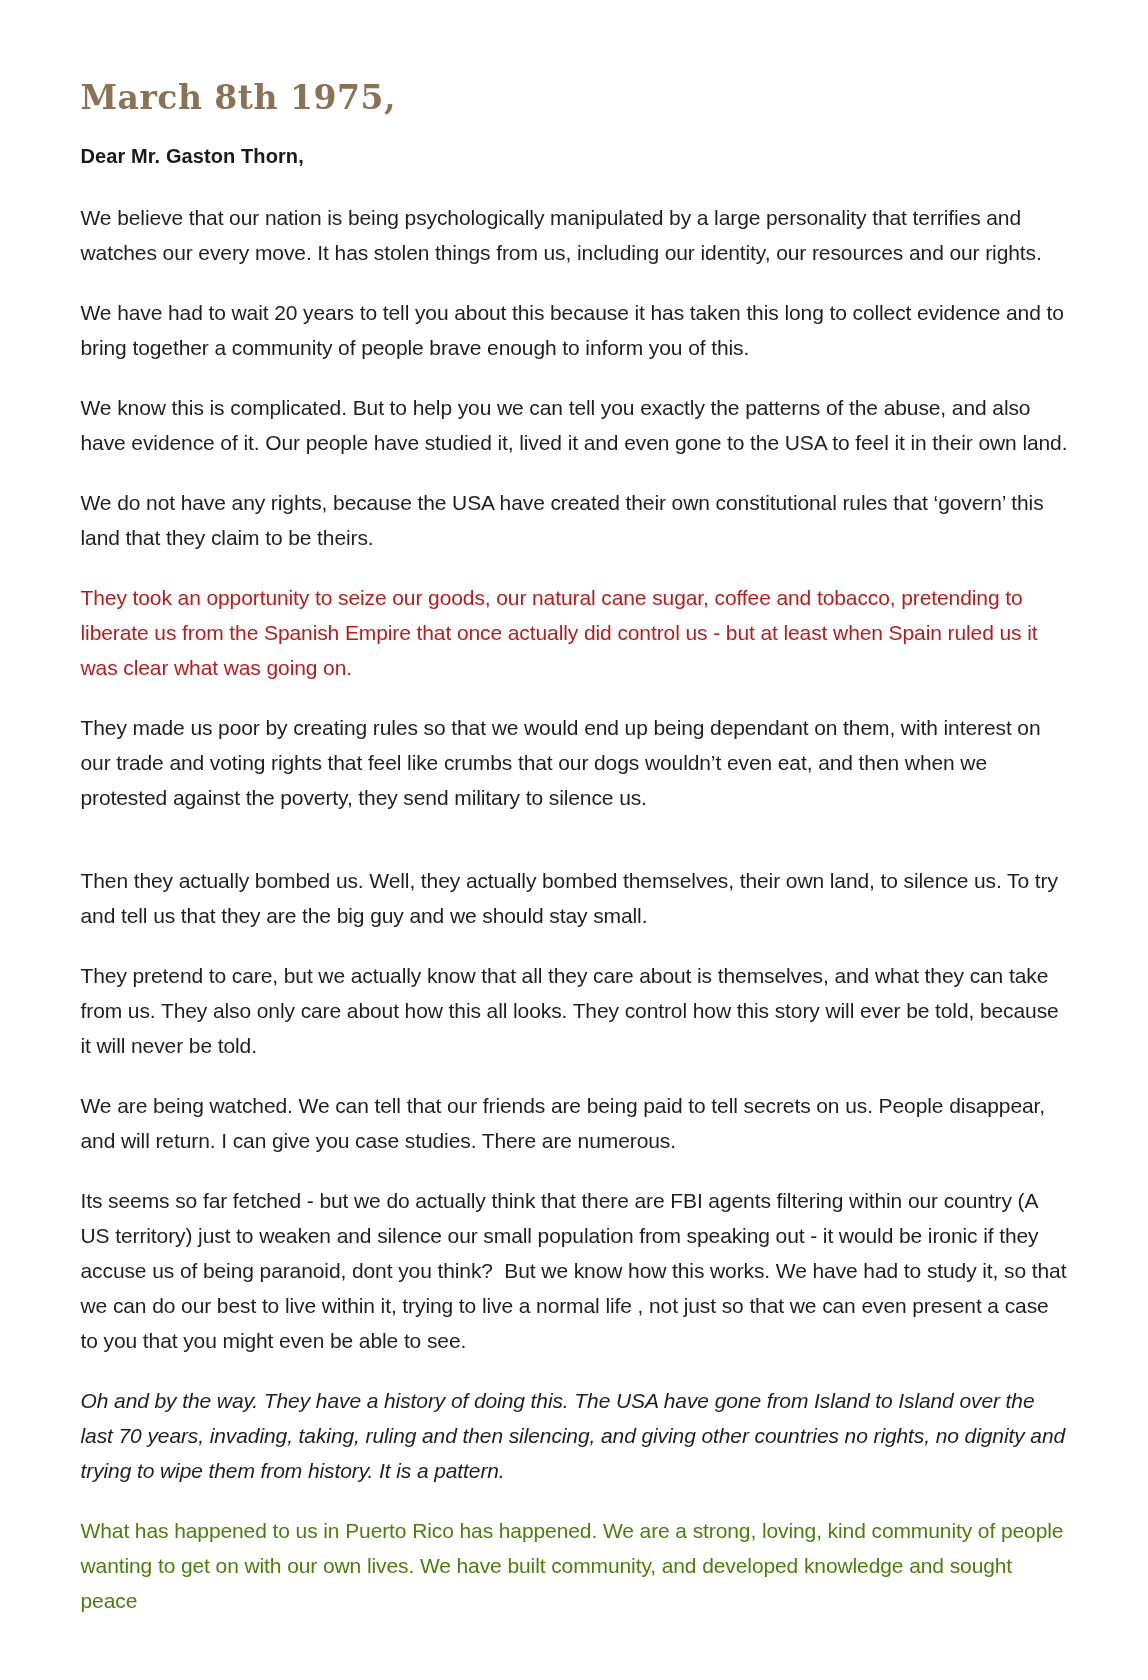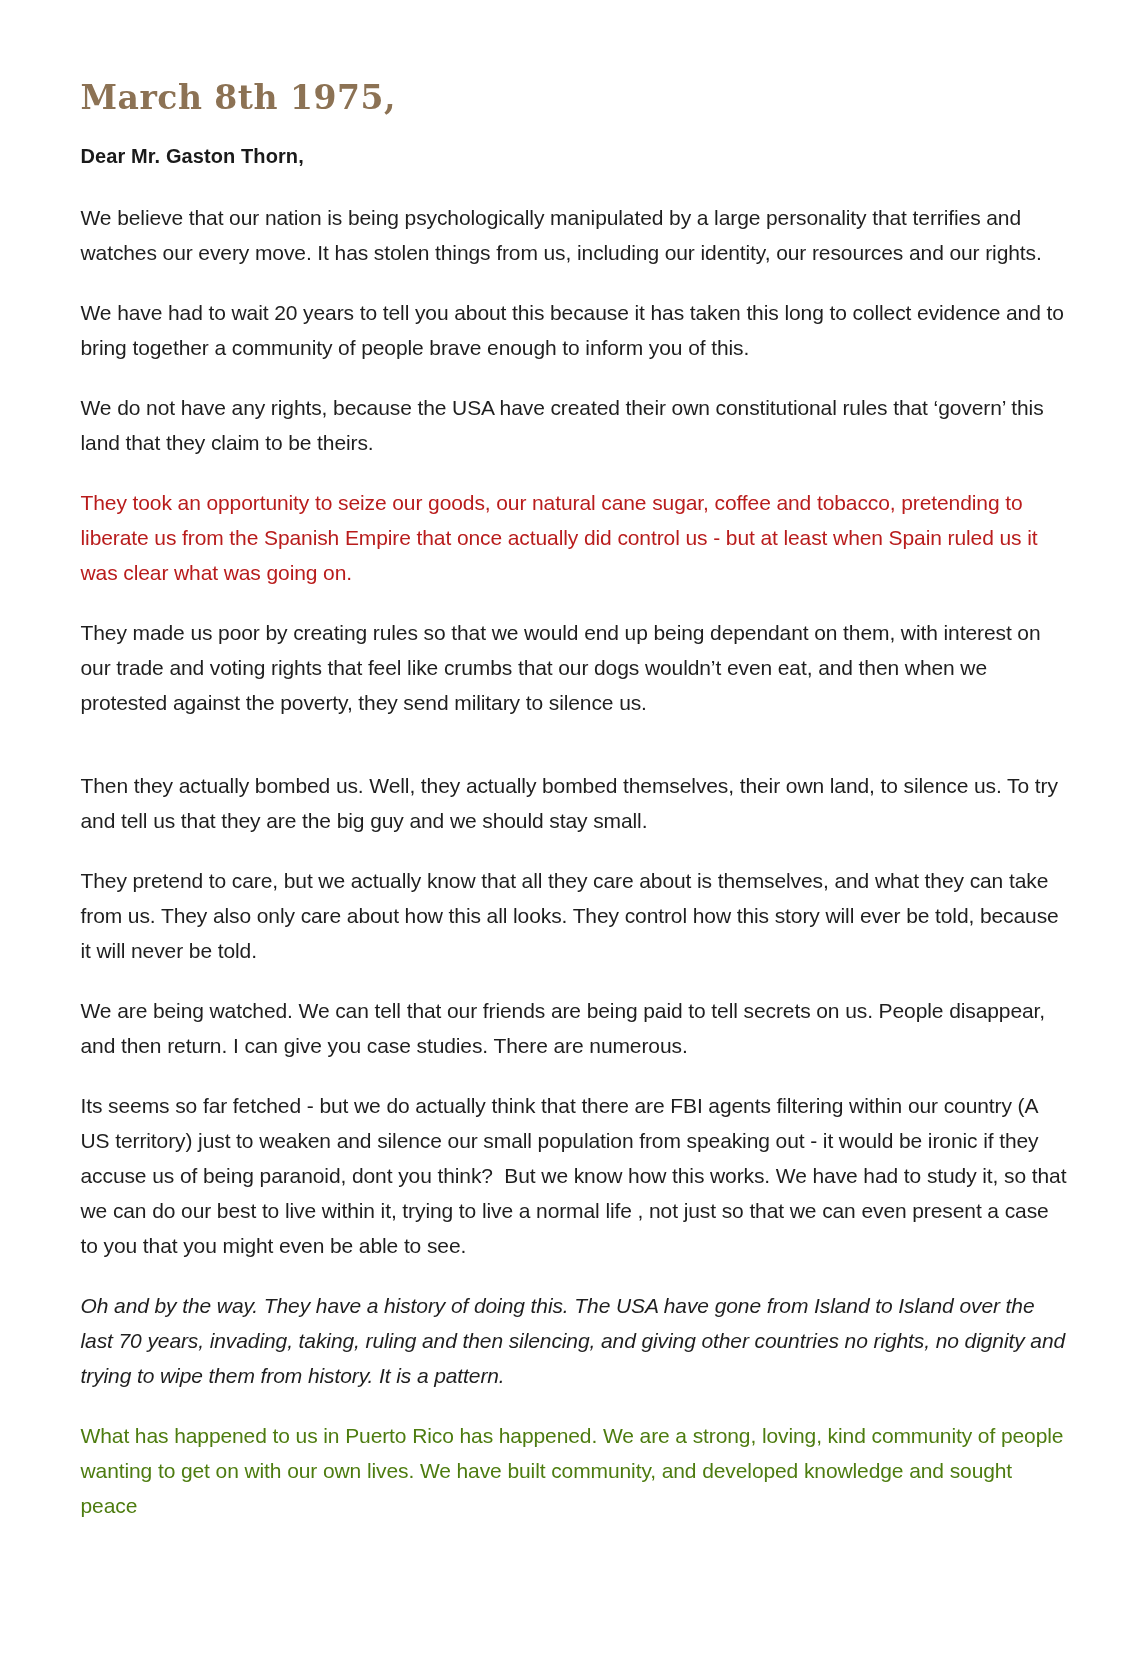--- a/index.html
+++ b/index.html
@@ -47,23 +47,24 @@
 </style>
 </head>
 <body>
 
 <main class="page">
   <h1 class="date-heading" style="color: rgb(140, 114, 84);">March 8th 1975,</h1>
   <p class="salutation">Dear Mr. Gaston Thorn,</p>
   <section class="letter-body">
     <p style="color: rgb(31, 31, 31); margin-top: 31px;">We believe that our nation is being psychologically manipulated by a large personality that terrifies and watches our every move. It has stolen things from us, including our identity, our resources and our rights.</p>
     <p style="color: rgb(31, 31, 31);">We have had to wait 20 years to tell you about this because it has taken this long to collect evidence and to bring together a community of people brave enough to inform you of this.</p>
+    <p style="color: rgb(31, 31, 31);">We know this is complicated. But to help you we can tell you exactly the patterns of the abuse, and also have evidence of it. Our people have studied it, lived it and even gone to the USA to feel it in their own land.</p>
     <p style="color: rgb(31, 31, 31);">We do not have any rights, because the USA have created their own constitutional rules that ‘govern’ this land that they claim to be theirs.</p>
     <p style="color: #b91c1c;">They took an opportunity to seize our goods, our natural cane sugar, coffee and tobacco, pretending to liberate us from the Spanish Empire that once actually did control us - but at least when Spain ruled us it was clear what was going on.</p>
     <p style="color: rgb(31, 31, 31);">They made us poor by creating rules so that we would end up being dependant on them, with interest on our trade and voting rights that feel like crumbs that our dogs wouldn’t even eat, and then when we protested against the poverty, they send military to silence us.</p>
     <p style="color: rgb(31, 31, 31); margin-top: 48px;">Then they actually bombed us. Well, they actually bombed themselves, their own land, to silence us. To try and tell us that they are the big guy and we should stay small.</p>
     <p style="color: rgb(31, 31, 31);">They pretend to care, but we actually know that all they care about is themselves, and what they can take from us. They also only care about how this all looks. They control how this story will ever be told, because it will never be told.</p>
-    <p style="color: rgb(31, 31, 31);">We are being watched. We can tell that our friends are being paid to tell secrets on us. People disappear, and then return. I can give you case studies. There are numerous.</p>
+    <p style="color: rgb(31, 31, 31);">We are being watched. We can tell that our friends are being paid to tell secrets on us. People disappear, and will return. I can give you case studies. There are numerous.</p>
     <p style="color: rgb(31, 31, 31);">Its seems so far fetched - but we do actually think that there are FBI agents filtering within our country (A US territory) just to weaken and silence our small population from speaking out - it would be ironic if they accuse us of being paranoid, dont you think?  But we know how this works. We have had to study it, so that we can do our best to live within it, trying to live a normal life , not just so that we can even present a case to you that you might even be able to see.</p>
     <p style="color: rgb(31, 31, 31); font-style: italic;">Oh and by the way. They have a history of doing this. The USA have gone from Island to Island over the last 70 years, invading, taking, ruling and then silencing, and giving other countries no rights, no dignity and trying to wipe them from history. It is a pattern.</p>
     <p style="color: #4d7c0f;">What has happened to us in Puerto Rico has happened. We are a strong, loving, kind community of people wanting to get on with our own lives. We have built community, and developed knowledge and sought peace</p>
   </section>
 </main>
 
 </body></html>

